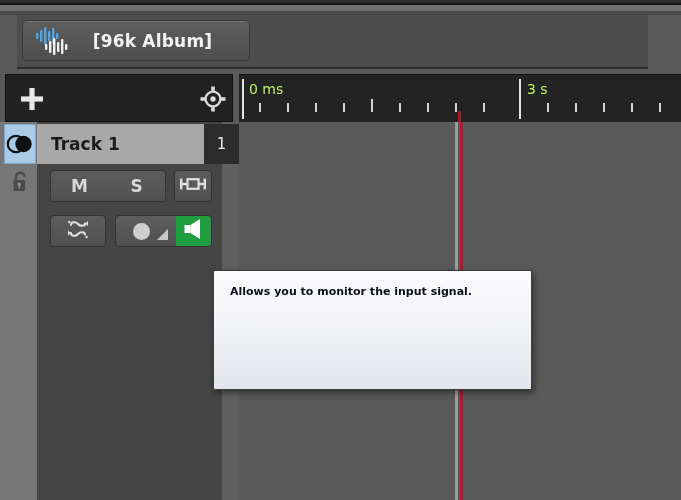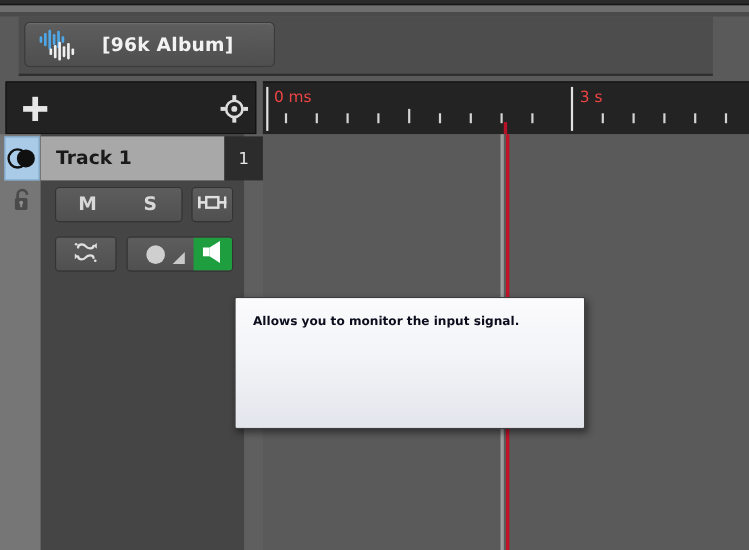--- a/index.html
+++ b/index.html
@@ -223,21 +223,21 @@
     box-sizing: border-box;
     overflow: hidden;
   }
   .ruler-major {
     position: absolute; top: 4px;
     width: 2px; height: 40px;
     background: #e2e2e2;
   }
   .ruler-label {
     position: absolute; top: 6px;
-    color: #ef4444;
+    color: #bef264;
     font-size: 14px;
     white-space: nowrap;
   }
   .ruler-tick {
     position: absolute; top: 28px;
     width: 2px; height: 9px;
     background: #d3d3d3;
   }
   .ruler-tick.mid { top: 24px; height: 13px; }
   .ruler-playhead {

